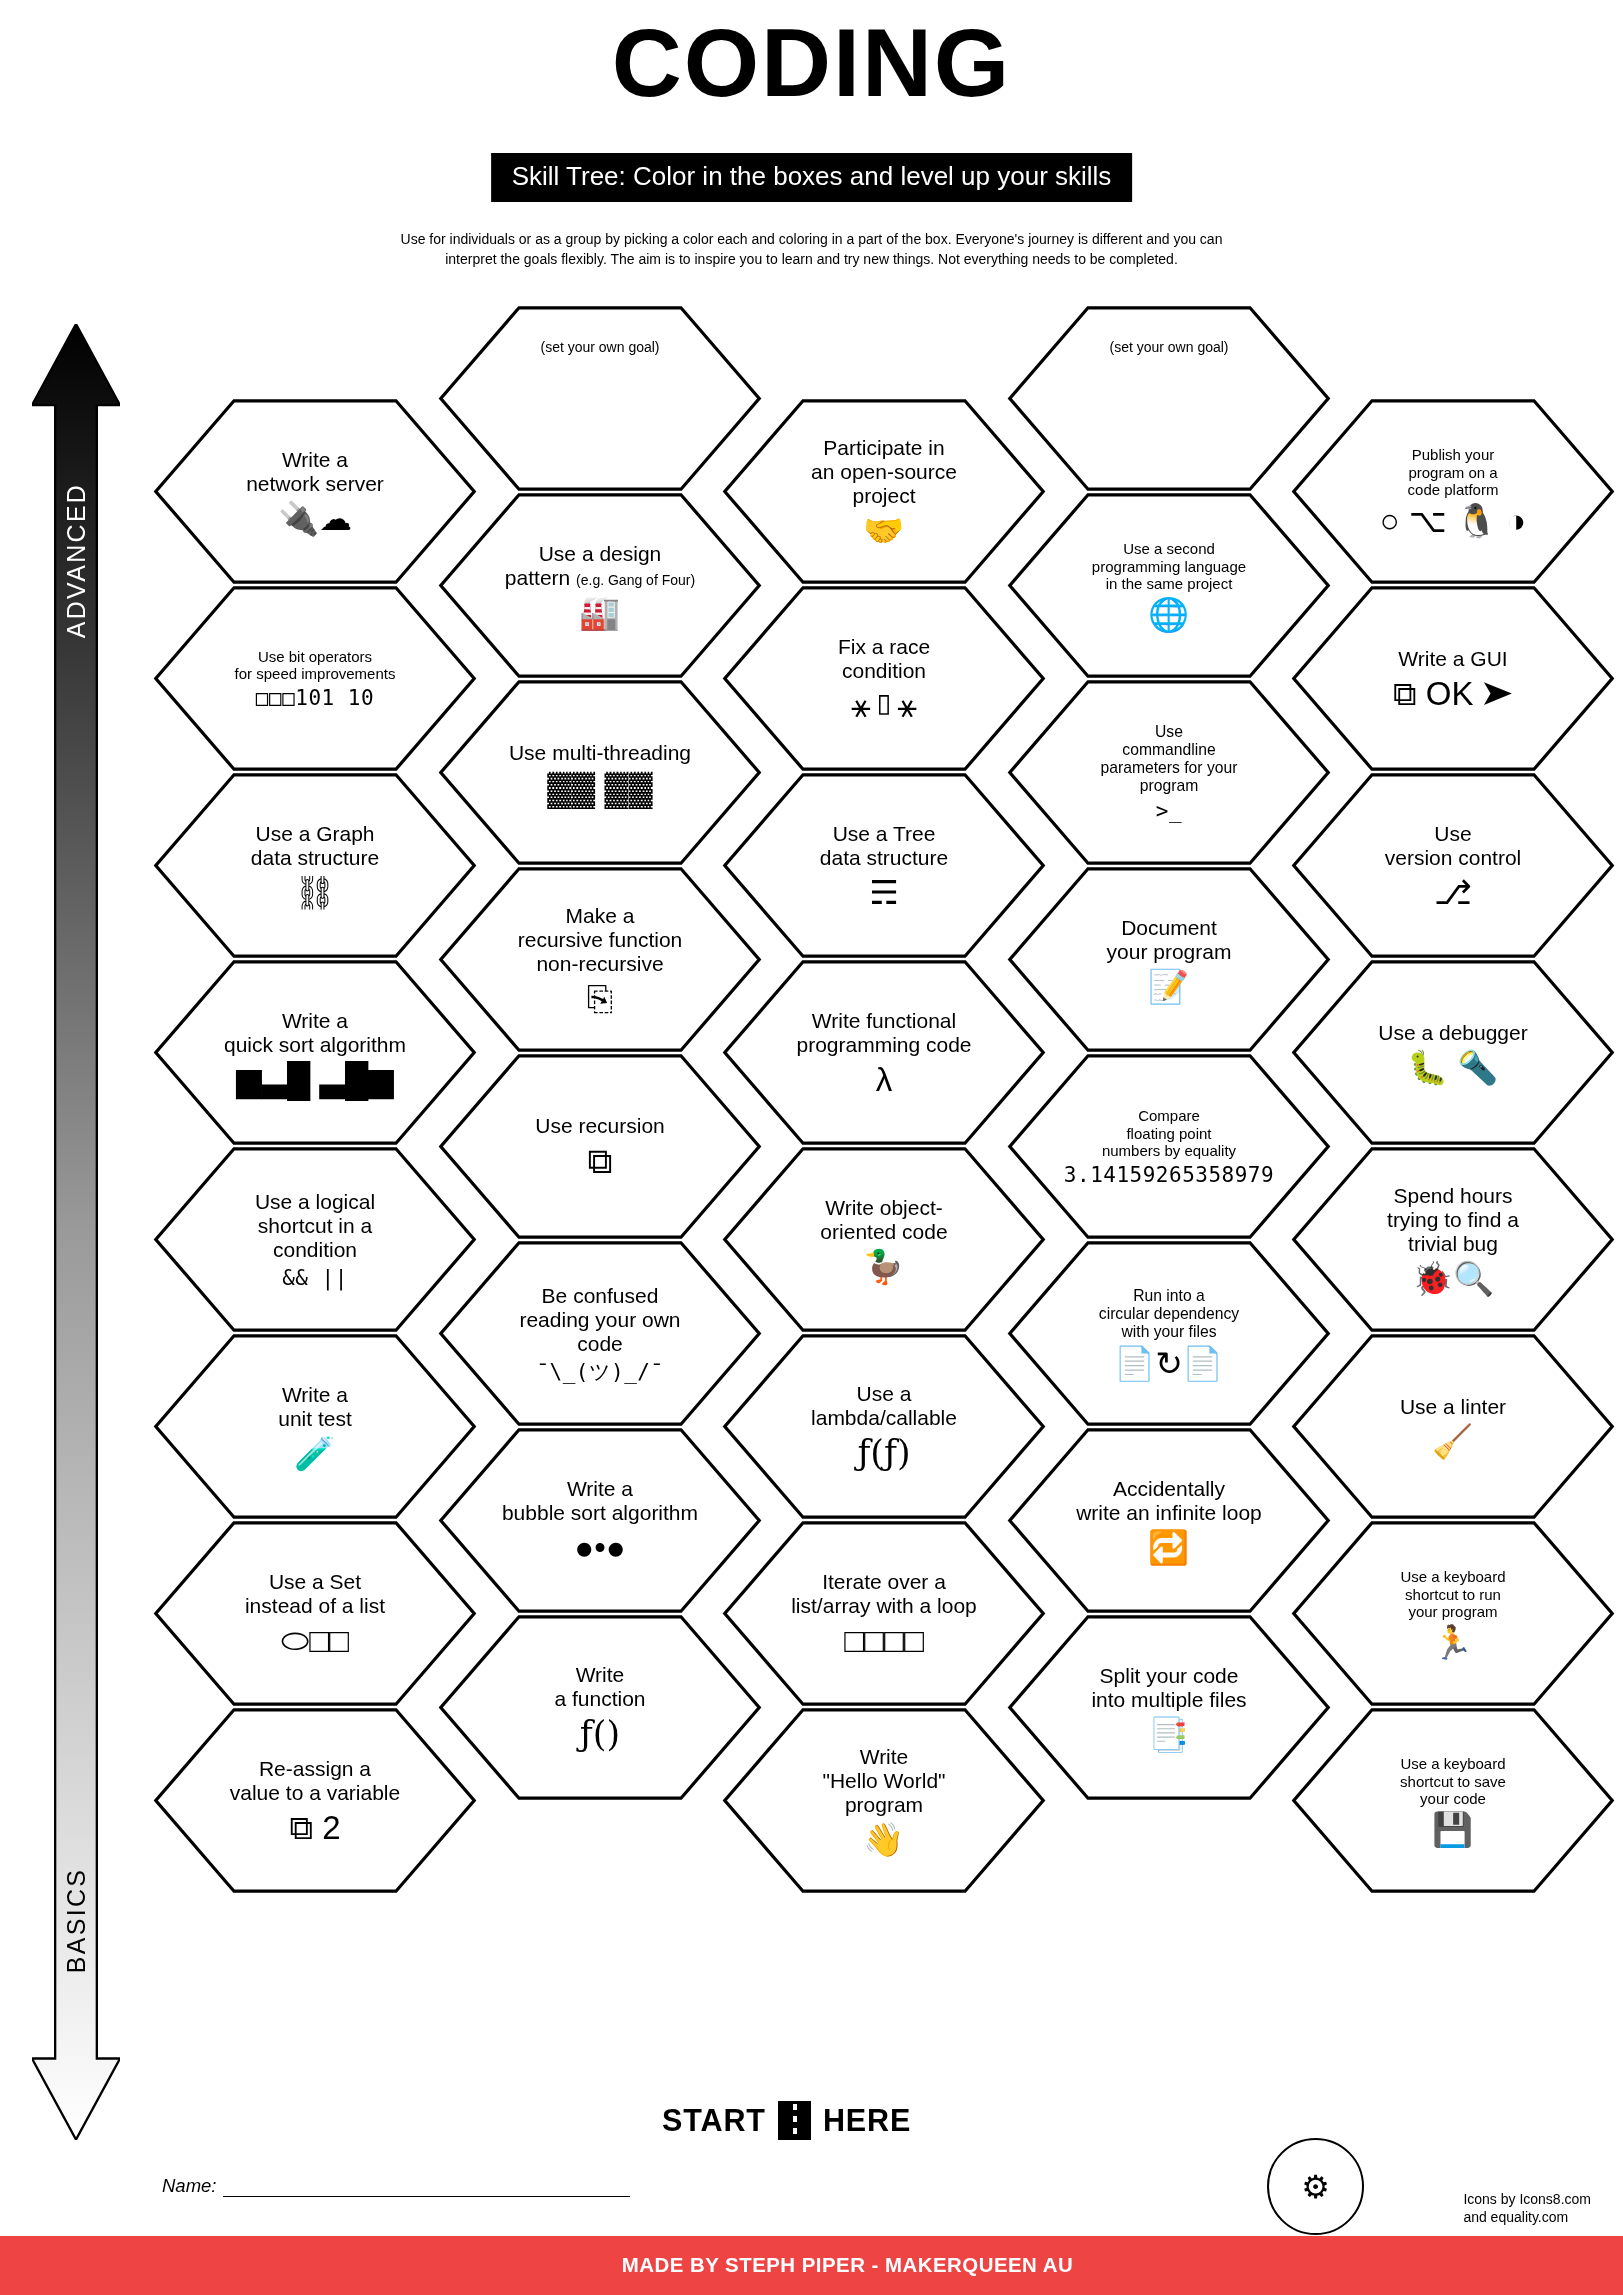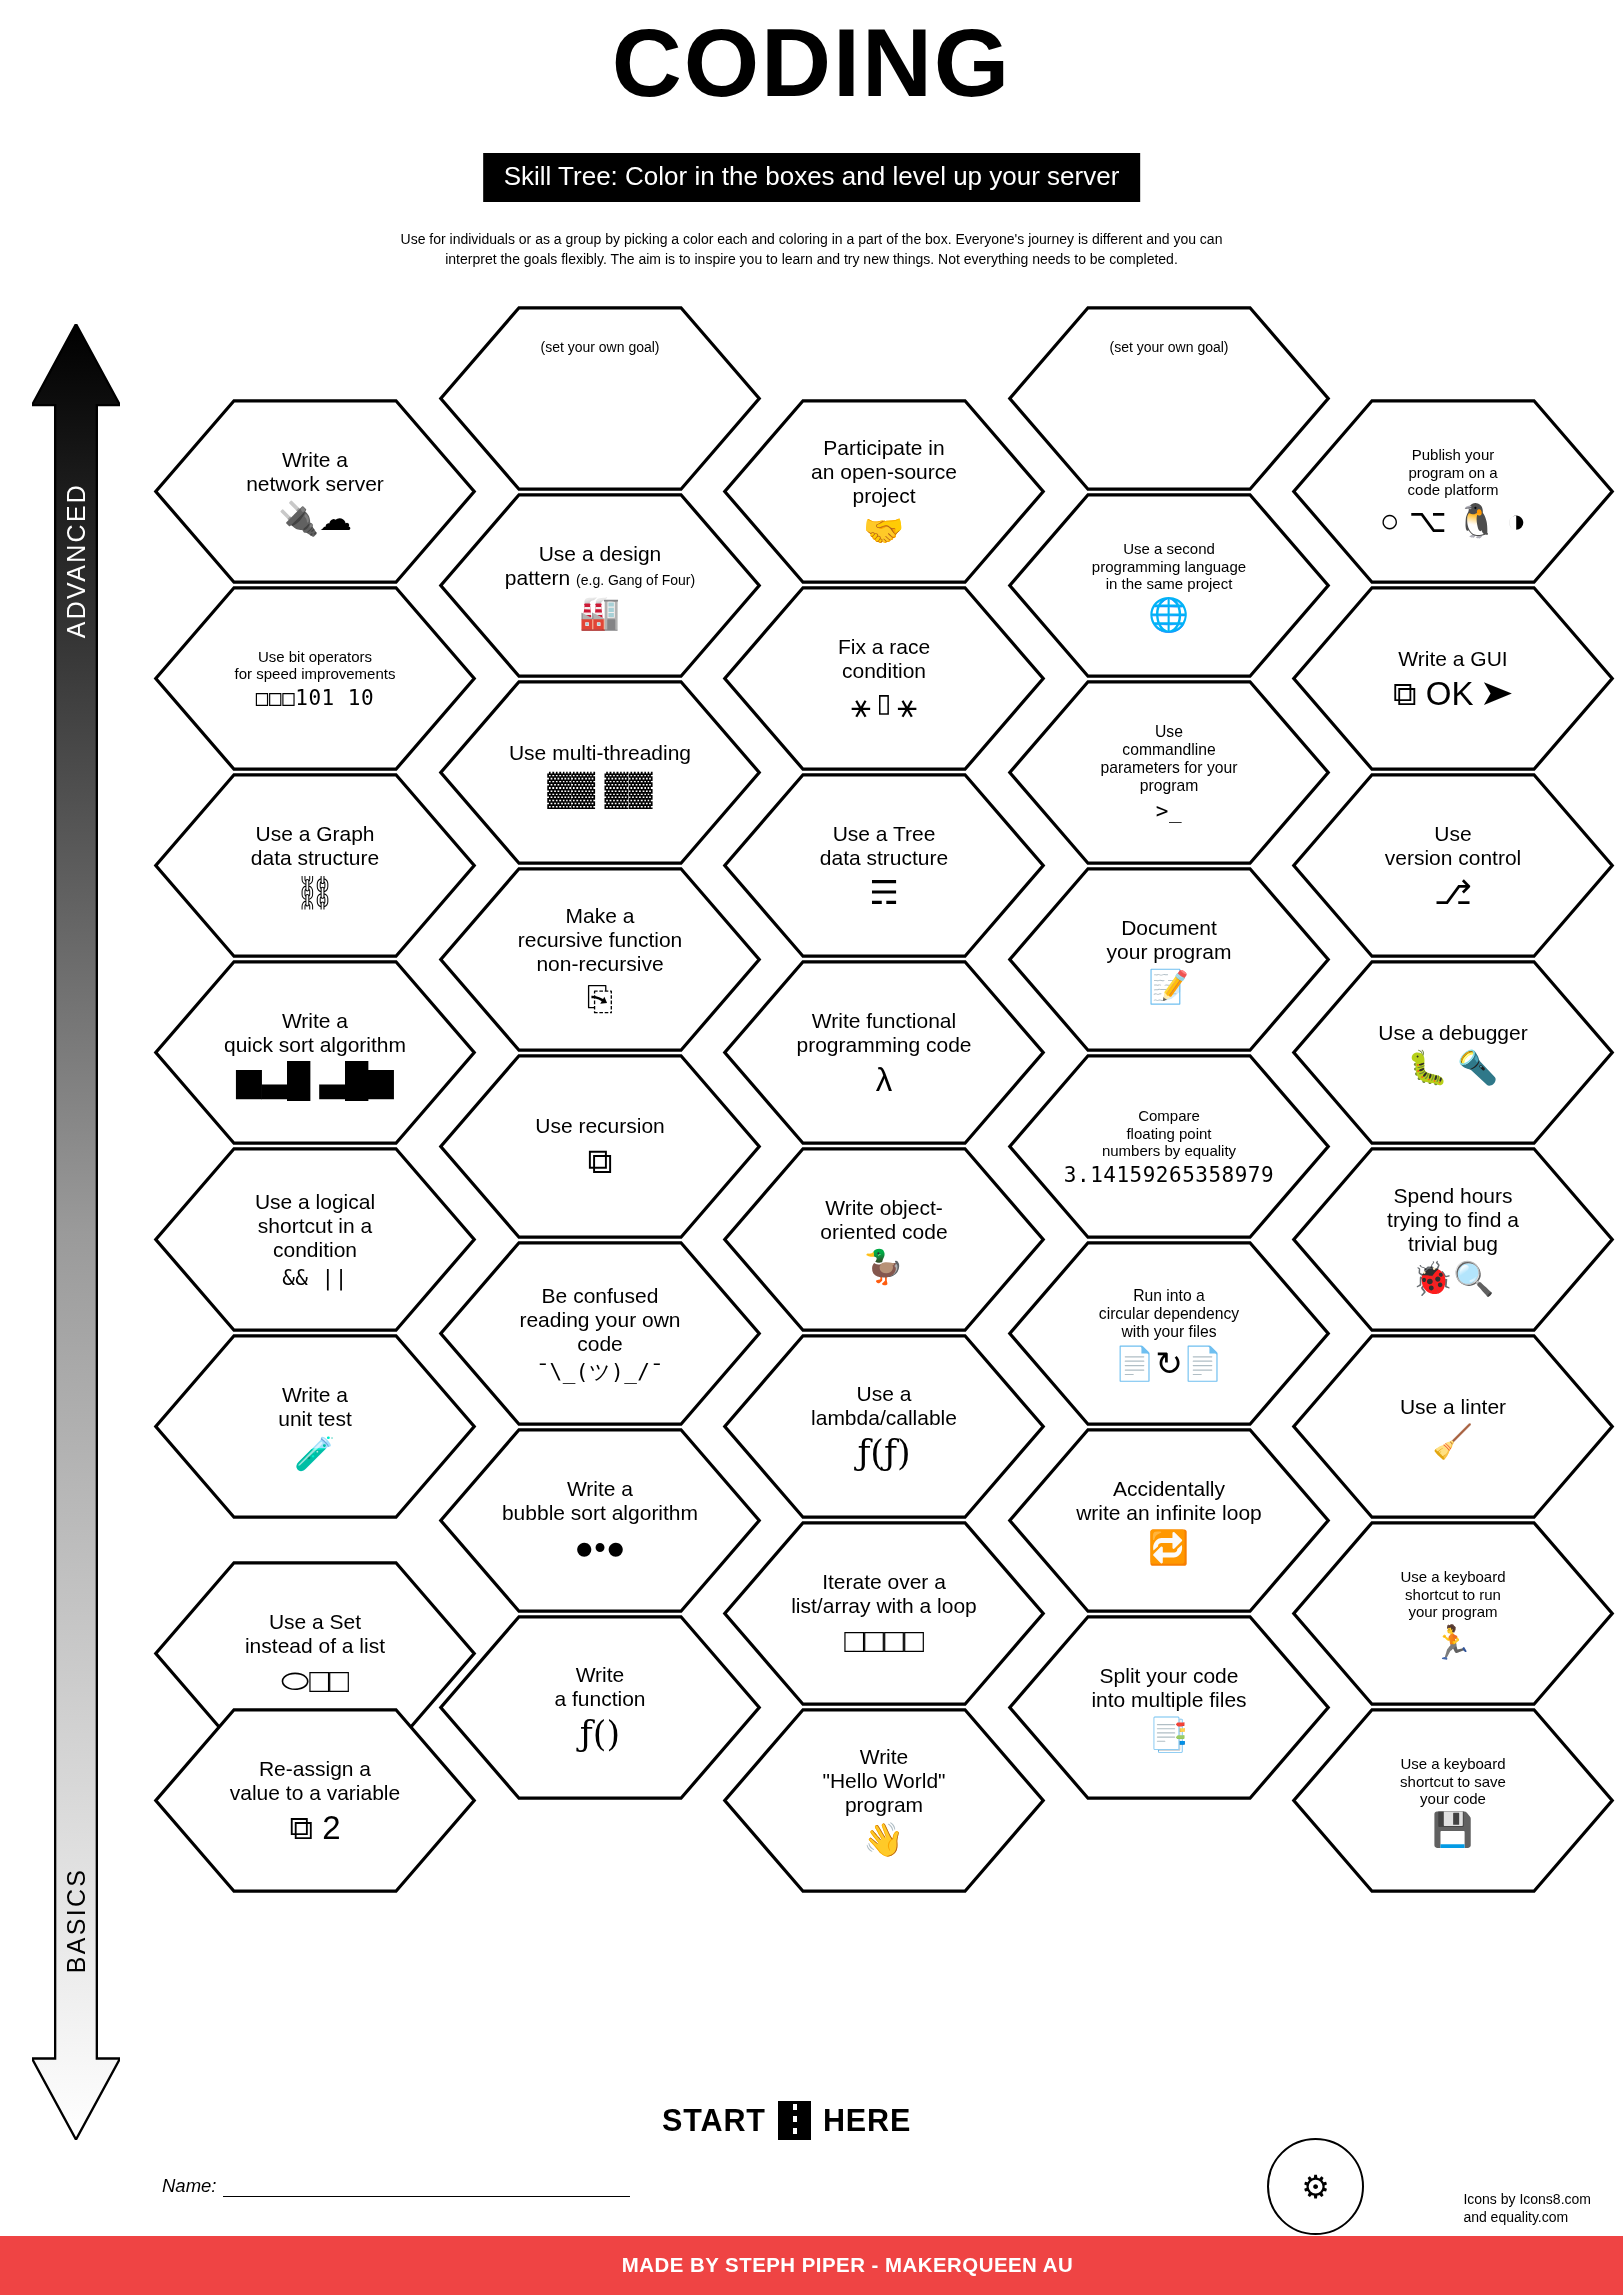--- a/index.html
+++ b/index.html
@@ -227,21 +227,21 @@
     align-items: center;
     justify-content: center;
     font-size: 32px;
   }
 </style>
 </head>
 <body>
 
 <div id="title">CODING</div>
 
-<div id="subtitle-bar">Skill Tree:  Color in the boxes and level up your server</div>
+<div id="subtitle-bar">Skill Tree:  Color in the boxes and level up your skills</div>
 
 <div id="intro">Use for individuals or as a group by picking a color each and coloring in a part of the box.  Everyone's journey is different and you can interpret the goals flexibly.  The aim is to inspire you to learn and try new things. Not everything needs to be completed.</div>
 
 <div id="axis">
   <svg viewBox="0 0 190 3920" preserveAspectRatio="none">
     <defs>
       <linearGradient id="grad" x1="0" y1="0" x2="0" y2="1">
         <stop offset="0%" stop-color="#000000"></stop>
         <stop offset="50%" stop-color="#9a9a9a"></stop>
         <stop offset="100%" stop-color="#ffffff"></stop>
@@ -533,21 +533,21 @@
     </div>
     <div class="hex" style="left: 854px; top: 1122px;">
       <svg viewBox="0 0 700 404">
         <polygon points="175,6 525,6 694,202 525,398 175,398 6,202" fill="#ffffff" stroke="#000000" stroke-width="7"></polygon>
       </svg>
       <div class="content">
         <div class="label">Accidentally<br>write an infinite loop</div>
         <div class="glyph">🔁</div>
       </div>
     </div>
-    <div class="hex" style="left: 0px; top: 1215px; margin-top: 40px;">
+    <div class="hex" style="left: 0px; top: 1215px;">
       <svg viewBox="0 0 700 404">
         <polygon points="175,6 525,6 694,202 525,398 175,398 6,202" fill="#ffffff" stroke="#000000" stroke-width="7"></polygon>
       </svg>
       <div class="content">
         <div class="label">Use a Set<br>instead of a list</div>
         <div class="glyph">⬭□□</div>
       </div>
     </div>
     <div class="hex" style="left: 569px; top: 1215px;">
       <svg viewBox="0 0 700 404">

